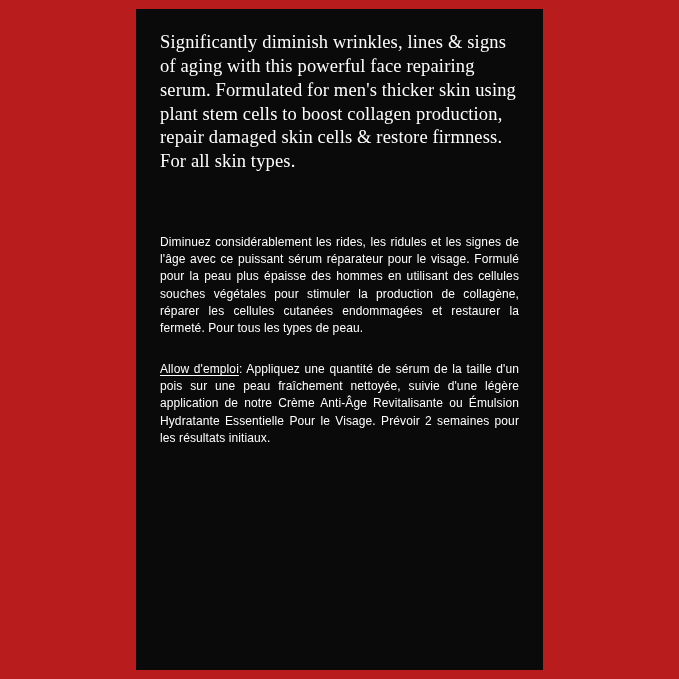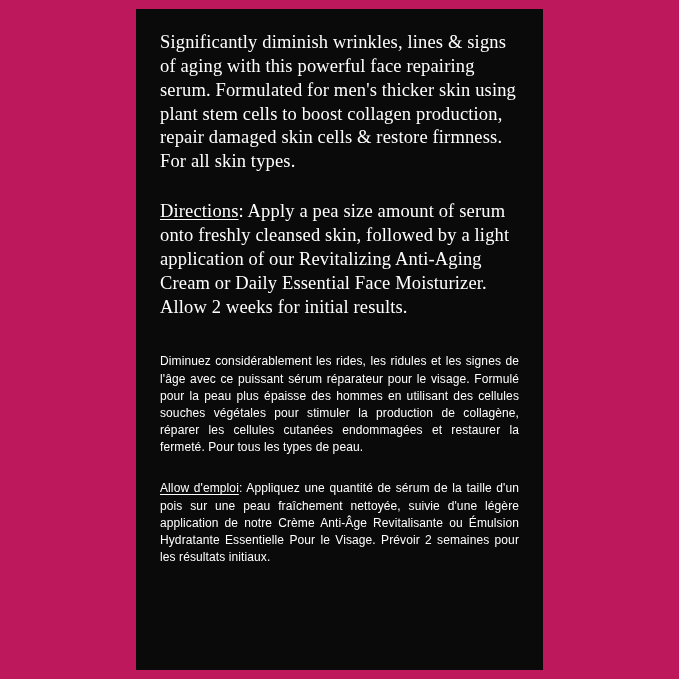--- a/index.html
+++ b/index.html
@@ -4,21 +4,21 @@
 <style>
   html, body {
     margin: 0;
     padding: 0;
     background: #ffffff;
   }
   #page {
     position: relative;
     width: 679px;
     height: 679px;
-    background: #be185d;
+    background: #b91c1c;
     overflow: hidden;
   }
   #label-panel {
     position: absolute;
     left: 136px;
     top: 9px;
     width: 407px;
     height: 661px;
     background: #0a0a0a;
     box-sizing: border-box;
@@ -60,21 +60,20 @@
 <body>
 
 <div id="page">
 
   <div id="label-panel">
 
     <p class="block en">Significantly diminish wrinkles, lines &amp; signs of aging with this powerful face repairing serum. Formulated for men's thicker skin using plant stem cells to boost collagen production, repair damaged skin cells &amp; restore firmness. For all skin types.</p>
 
     <div class="gap-lg"></div>
 
-    <p class="block en"><span class="inline underline-head">Directions</span><span class="inline">:</span><span class="inline"> Apply a pea size amount of serum onto freshly cleansed skin, followed by a light application of our Revitalizing Anti-Aging Cream or Daily Essential Face Moisturizer. Allow 2 weeks for initial results.</span></p>
 
     <div class="gap-xl"></div>
 
     <p class="block fr">Diminuez considérablement les rides, les ridules et les signes de l'âge avec ce puissant sérum réparateur pour le visage. Formulé pour la peau plus épaisse des hommes en utilisant des cellules souches végétales pour stimuler la production de collagène, réparer les cellules cutanées endommagées et restaurer la fermeté. Pour tous les types de peau.</p>
 
     <div class="gap-md"></div>
 
     <p class="block fr"><span class="inline underline-head">Allow d'emploi</span><span class="inline">:</span><span class="inline"> Appliquez une quantité de sérum de la taille d'un pois sur une peau fraîchement nettoyée, suivie d'une légère application de notre Crème Anti-Âge Revitalisante ou Émulsion Hydratante Essentielle Pour le Visage. Prévoir 2 semaines pour les résultats initiaux.</span></p>
 
   </div>

